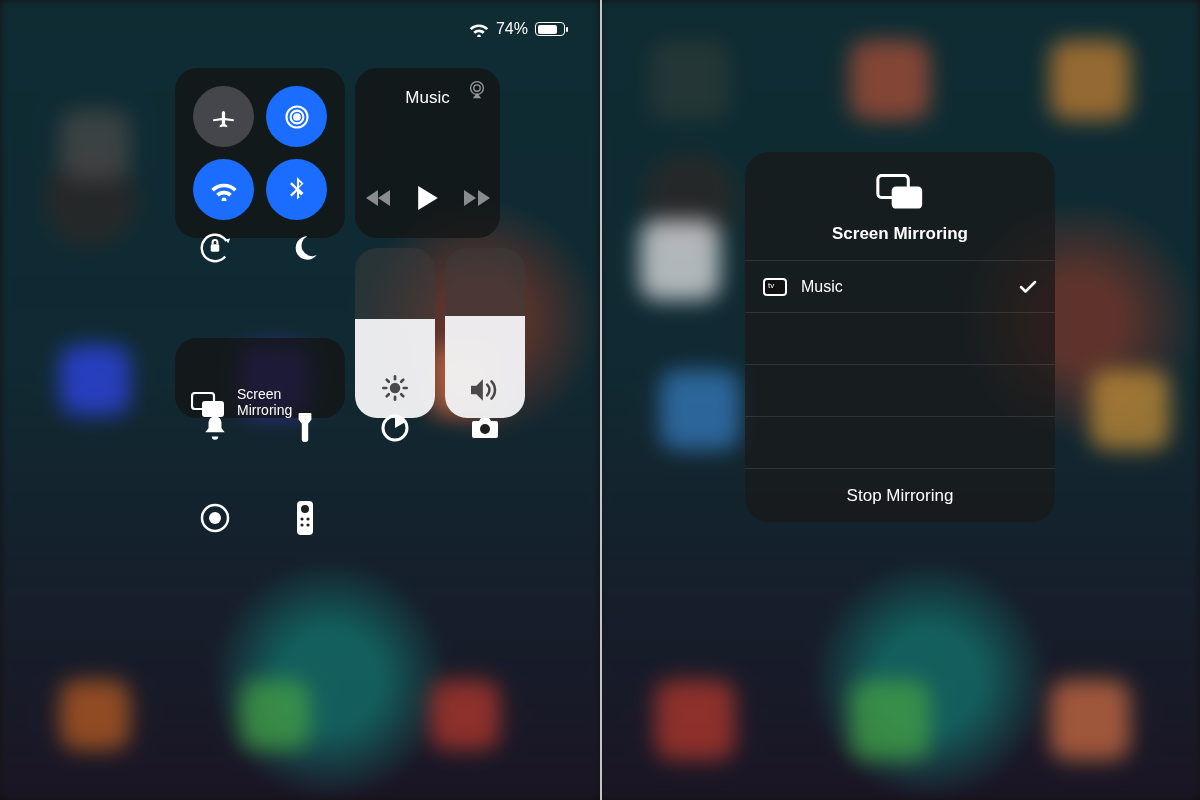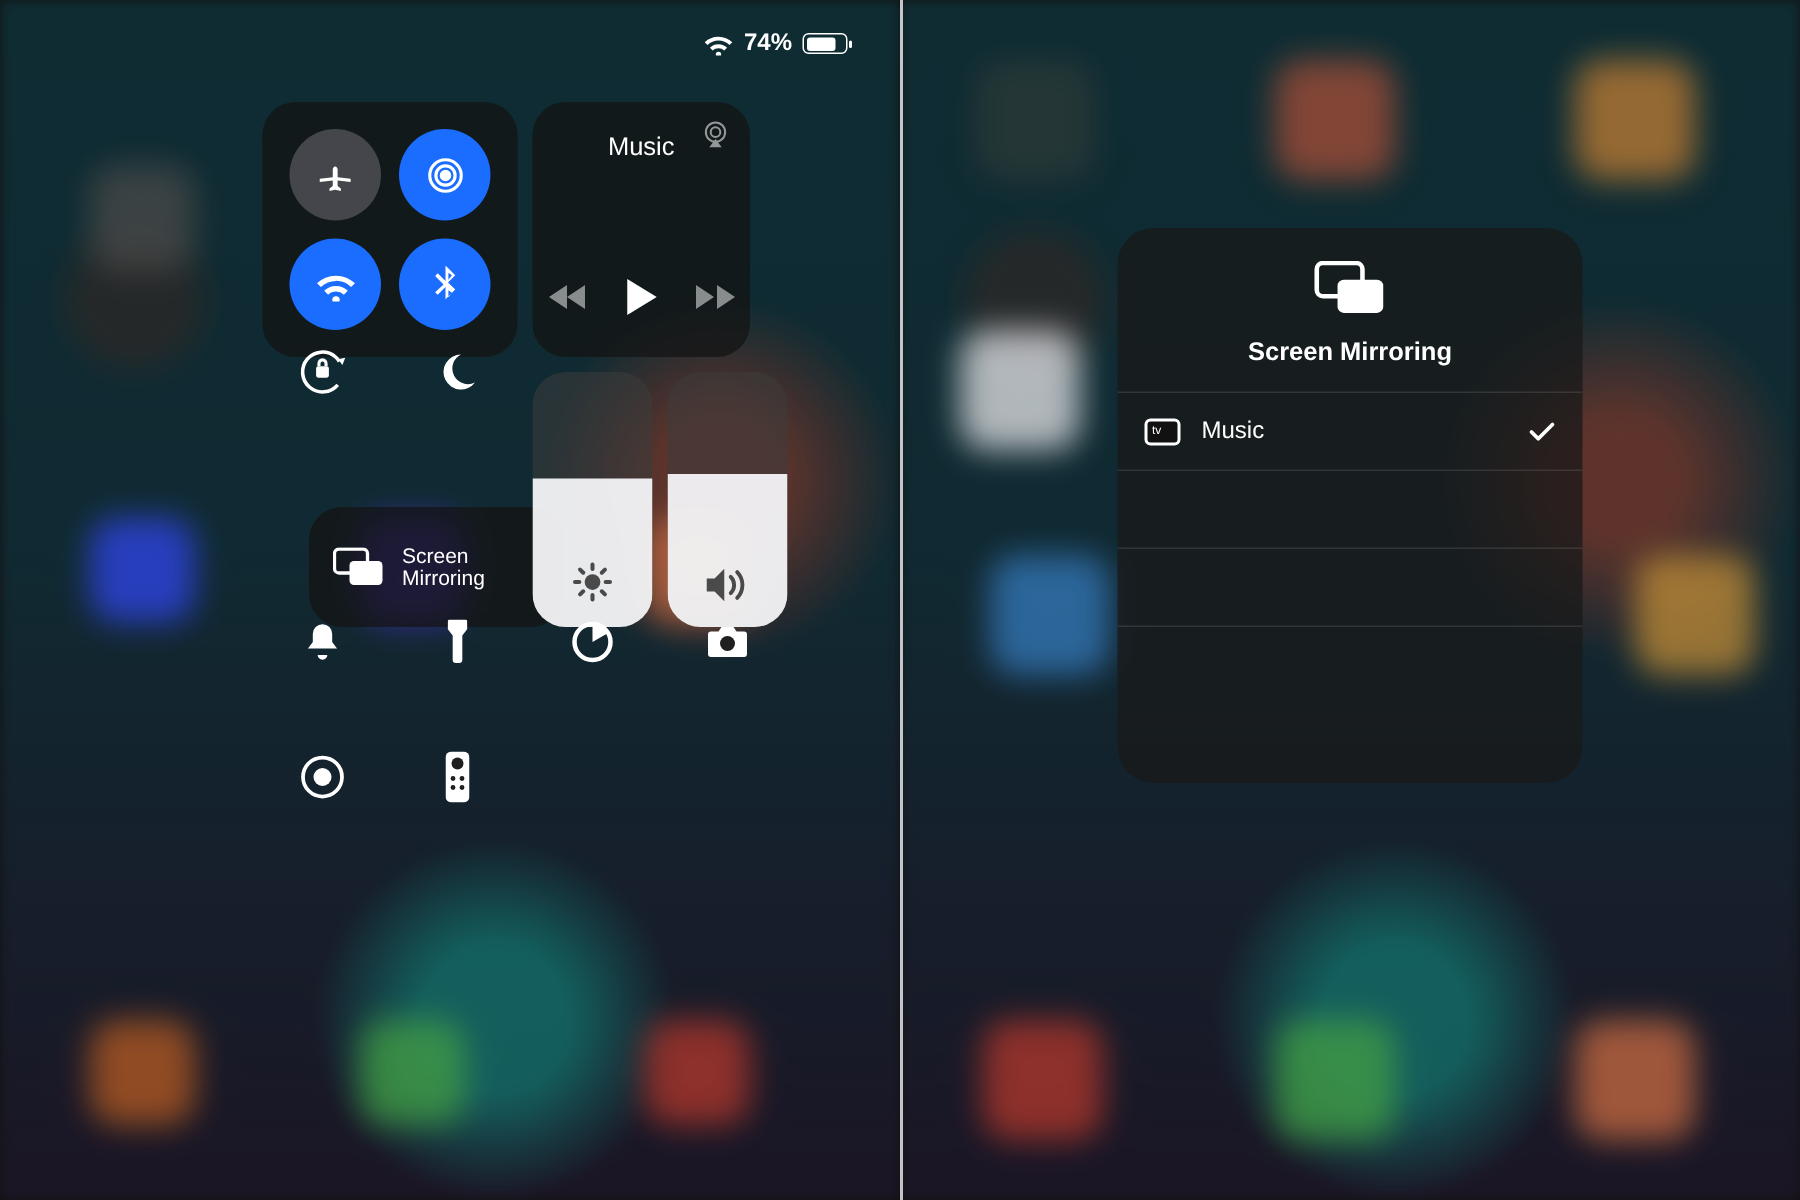--- a/index.html
+++ b/index.html
@@ -60,21 +60,21 @@
 
   
   .status-bar {
     position: absolute;
     top: 20px;
     right: 35px;
     display: flex;
     align-items: center;
     gap: 7px;
     font-size: 16px;
-    font-weight: 700;
+    font-weight: 400;
     color: #fff;
     z-index: 40;
   }
   .battery-shell {
     width: 30px; height: 14px;
     border: 1.5px solid #fff;
     border-radius: 4px;
     position: relative;
   }
   .battery-shell::after {
@@ -97,21 +97,21 @@
   }
   .tile {
     position: absolute;
     background: rgba(20,20,20,0.75);
     border-radius: 22px;
   }
   .tile-conn   { left:0;   top:0;   width:170px; height:170px; }
   .tile-music  { left:180px; top:0;   width:145px; height:170px; }
   .tile-lock   { left:0;   top:180px; width:80px;  height:80px; }
   .tile-dnd    { left:90px; top:180px; width:80px;  height:80px; }
-  .tile-mirror { left:0;   top:270px; width:170px; height:80px; display:flex; align-items:center; gap:12px; padding:0 16px;margin-left:31px; }
+  .tile-mirror { left:0;   top:270px; width:170px; height:80px; display:flex; align-items:flex-end; gap:12px; padding:0 16px; }
   .slider      { position:absolute; width:80px; height:170px; border-radius:22px; overflow:hidden; background:rgba(60,60,60,0.55);}
   .slider-bri  { left:180px; top:180px; }
   .slider-vol  { left:270px; top:180px; }
   .slider-fill {
     position:absolute; bottom:0; left:0; right:0;
     background:rgba(250,250,252,0.92);
   }
   .slider svg { position:absolute; left:50%; bottom:16px; transform:translateX(-50%); }
   .tile-small  { width:80px; height:80px; }
   .tile-mute   { left:0;   top:360px; }
@@ -444,16 +444,19 @@
       <span class="chk">
         <svg width="18" height="14" viewBox="0 0 18 14">
             <path fill="none" stroke="#fff" stroke-width="2.5" stroke-linecap="round" stroke-linejoin="round" d="M2 7l4.5 4.5L16 2"></path>
           </svg>
       </span>
     </div>
     <div class="sm-row" style="padding-left:56px"></div>
     <div class="sm-row" style="padding-left:56px"></div>
     <div class="sm-row" style="padding-left:56px"></div>
 
+    <div class="sm-stop">
+      <span>Stop Mirroring</span>
+    </div>
   </div>
 </div>
 
 <div class="divider"></div>
 
 </body></html>

